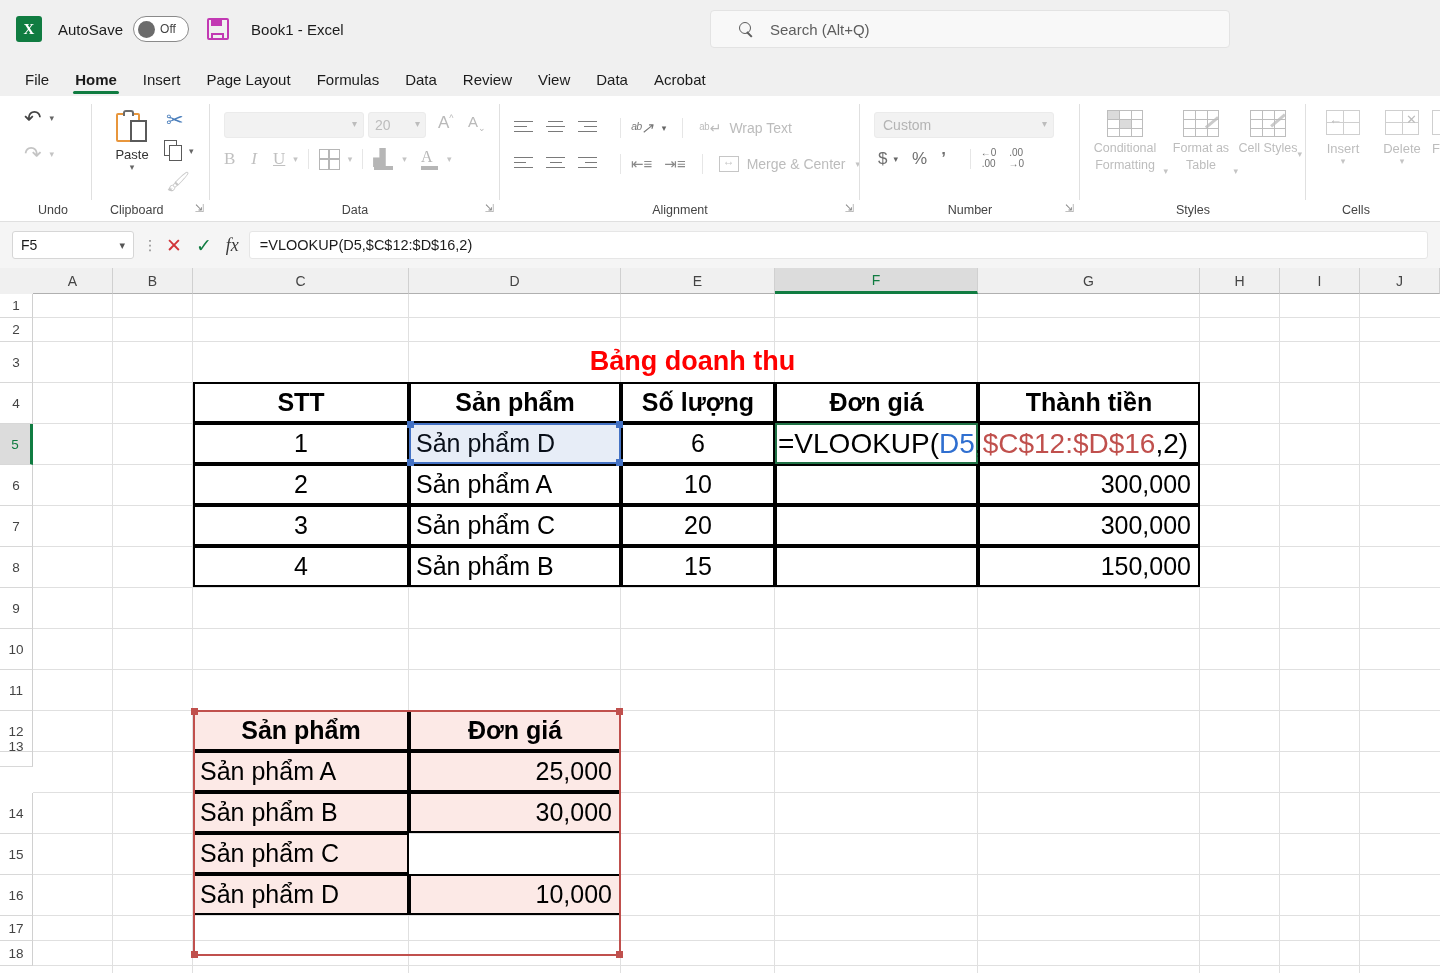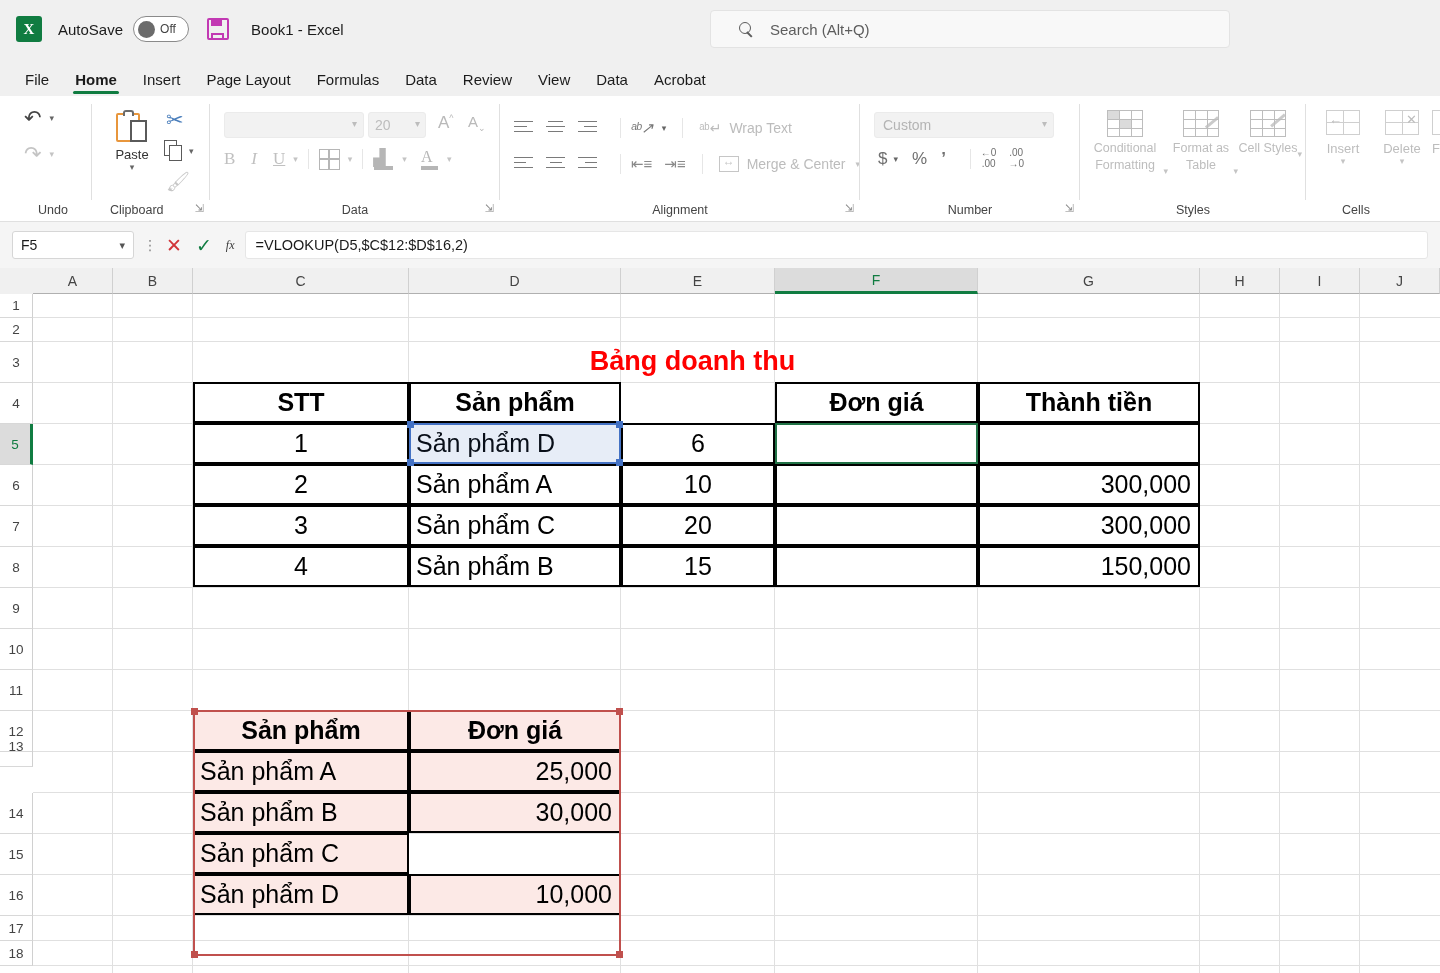--- a/index.html
+++ b/index.html
@@ -231,21 +231,21 @@
   .namebox {
     margin-left: 12px; width: 122px; height: 28px; background: #fff;
     border: 1px solid #d6d6d6; border-radius: 3px;
     display: flex; align-items: center; justify-content: space-between;
     padding: 0 8px; font-size: 14px; color: #1b1b1b;
   }
   .namebox .cv { font-size: 11px; color: #555; }
   .vdots { margin: 0 9px; font-size: 14px; color: #888; letter-spacing: 0; }
   .fb-x { font-size: 19px; color: #d13438; margin-right: 14px; }
   .fb-check { font-size: 19px; color: #107c41; margin-right: 14px; }
-  .fb-fx { font-size: 12px; color: #3a3a3a; font-style: italic; font-family: "Liberation Serif", serif; margin-right: 10px; }
+  .fb-fx { font-size: 18px; color: #3a3a3a; font-style: italic; font-family: "Liberation Serif", serif; margin-right: 10px; }
   .fb-input {
     flex: 1; height: 28px; background: #fff; border: 1px solid #e6e6e6;
     border-radius: 3px; margin-right: 12px; display: flex; align-items: center;
     padding-left: 10px; font-size: 14.5px; color: #1b1b1b;
   }
 
   
   .gridwrap { position: absolute; top: 268px; left: 0; width: 1440px; height: 705px; background: #fff; }
   .colhdr { position: absolute; top: 0; left: 0; width: 1440px; height: 26px; background: #f0f0f0; }
   .colhdr .cell {
@@ -644,20 +644,21 @@
     <div class="gline-h" style="top:539px"></div>
     <div class="gline-h" style="top:580px"></div>
     <div class="gline-h" style="top:621px"></div>
     <div class="gline-h" style="top:646px"></div>
     <div class="gline-h" style="top:671px"></div>
 
     <div class="dc ttl ctr" style="left:375px;top:47px;width:569px;height:41px;font-size:27px;">Bảng doanh thu</div>
 
     <div class="dc bd bold ctr" style="left:160px;top:88px;width:216px;height:41px;font-size:25px;">STT</div>
     <div class="dc bd bold ctr" style="left:376px;top:88px;width:212px;height:41px;font-size:25px;">Sản phẩm</div>
+    <div class="dc bd bold ctr" style="left:588px;top:88px;width:154px;height:41px;font-size:25px;">Số lượng</div>
     <div class="dc bd bold ctr" style="left:742px;top:88px;width:203px;height:41px;font-size:25px;">Đơn giá</div>
     <div class="dc bd bold ctr" style="left:945px;top:88px;width:222px;height:41px;font-size:25px;">Thành tiền</div>
 
     <div class="dc bd ctr" style="left:160px;top:129px;width:216px;height:41px;font-size:25px;">1</div>
     <div class="dc bd lft" style="left:376px;top:129px;width:212px;height:41px;font-size:25px;">Sản phẩm D</div>
     <div class="dc bd ctr" style="left:588px;top:129px;width:154px;height:41px;font-size:25px;">6</div>
     <div class="dc bd" style="left:742px;top:129px;width:203px;height:41px;"></div>
     <div class="dc bd rgt" style="left:945px;top:129px;width:222px;height:41px;font-size:25px;"></div>
 
     <div class="dc bd ctr" style="left:160px;top:170px;width:216px;height:41px;font-size:25px;">2</div>
@@ -701,14 +702,21 @@
     </div>
 
     <div class="refbox-red" style="left:160px;top:416px;width:428px;height:246px;">
       <span class="h" style="left:-4px;top:-4px"></span>
       <span class="h" style="right:-4px;top:-4px"></span>
       <span class="h" style="left:-4px;bottom:-4px"></span>
       <span class="h" style="right:-4px;bottom:-4px"></span>
     </div>
 
     <div class="activecell" style="left:742px;top:129px;width:203px;height:41px;background:#ffffff;"></div>
+    <div class="formula-edit" style="left:742px;top:129px;height:41px;">
+      <span>=VLOOKUP(</span>
+        <span class="ref-d5">D5</span>
+        <span>,</span>
+        <span class="ref-range">$C$12:$D$16</span>
+        <span>,2)</span>
+    </div>
   </div>
 </div>
 
 </body></html>

